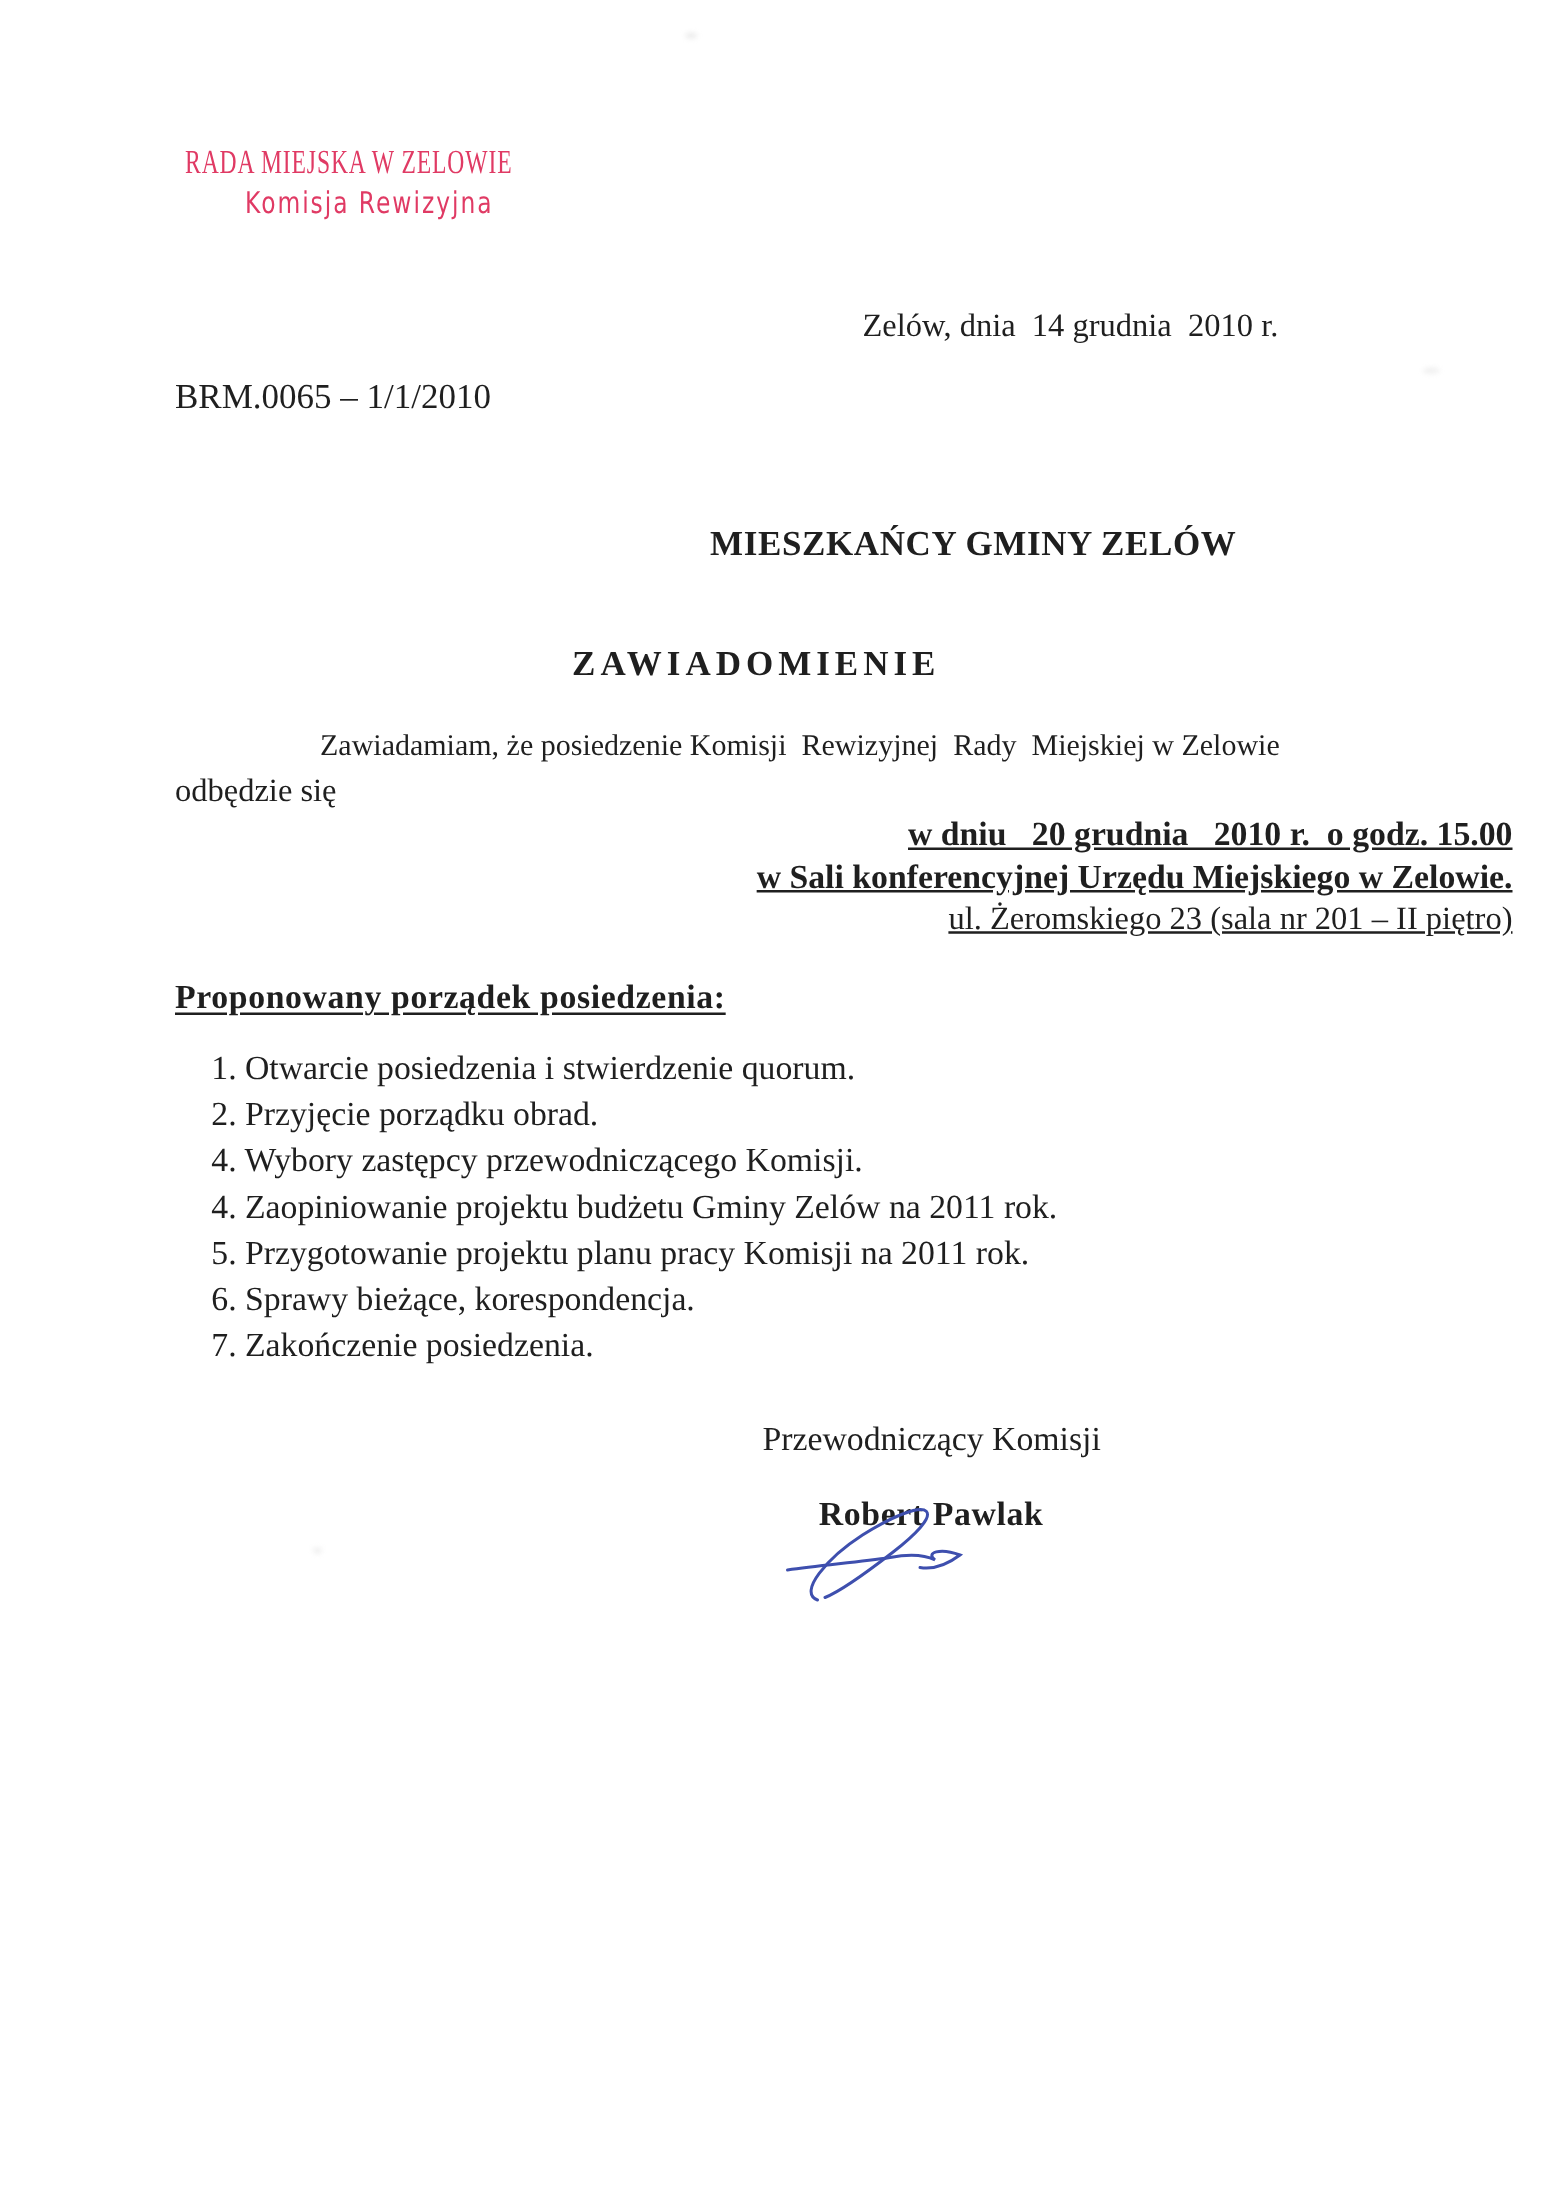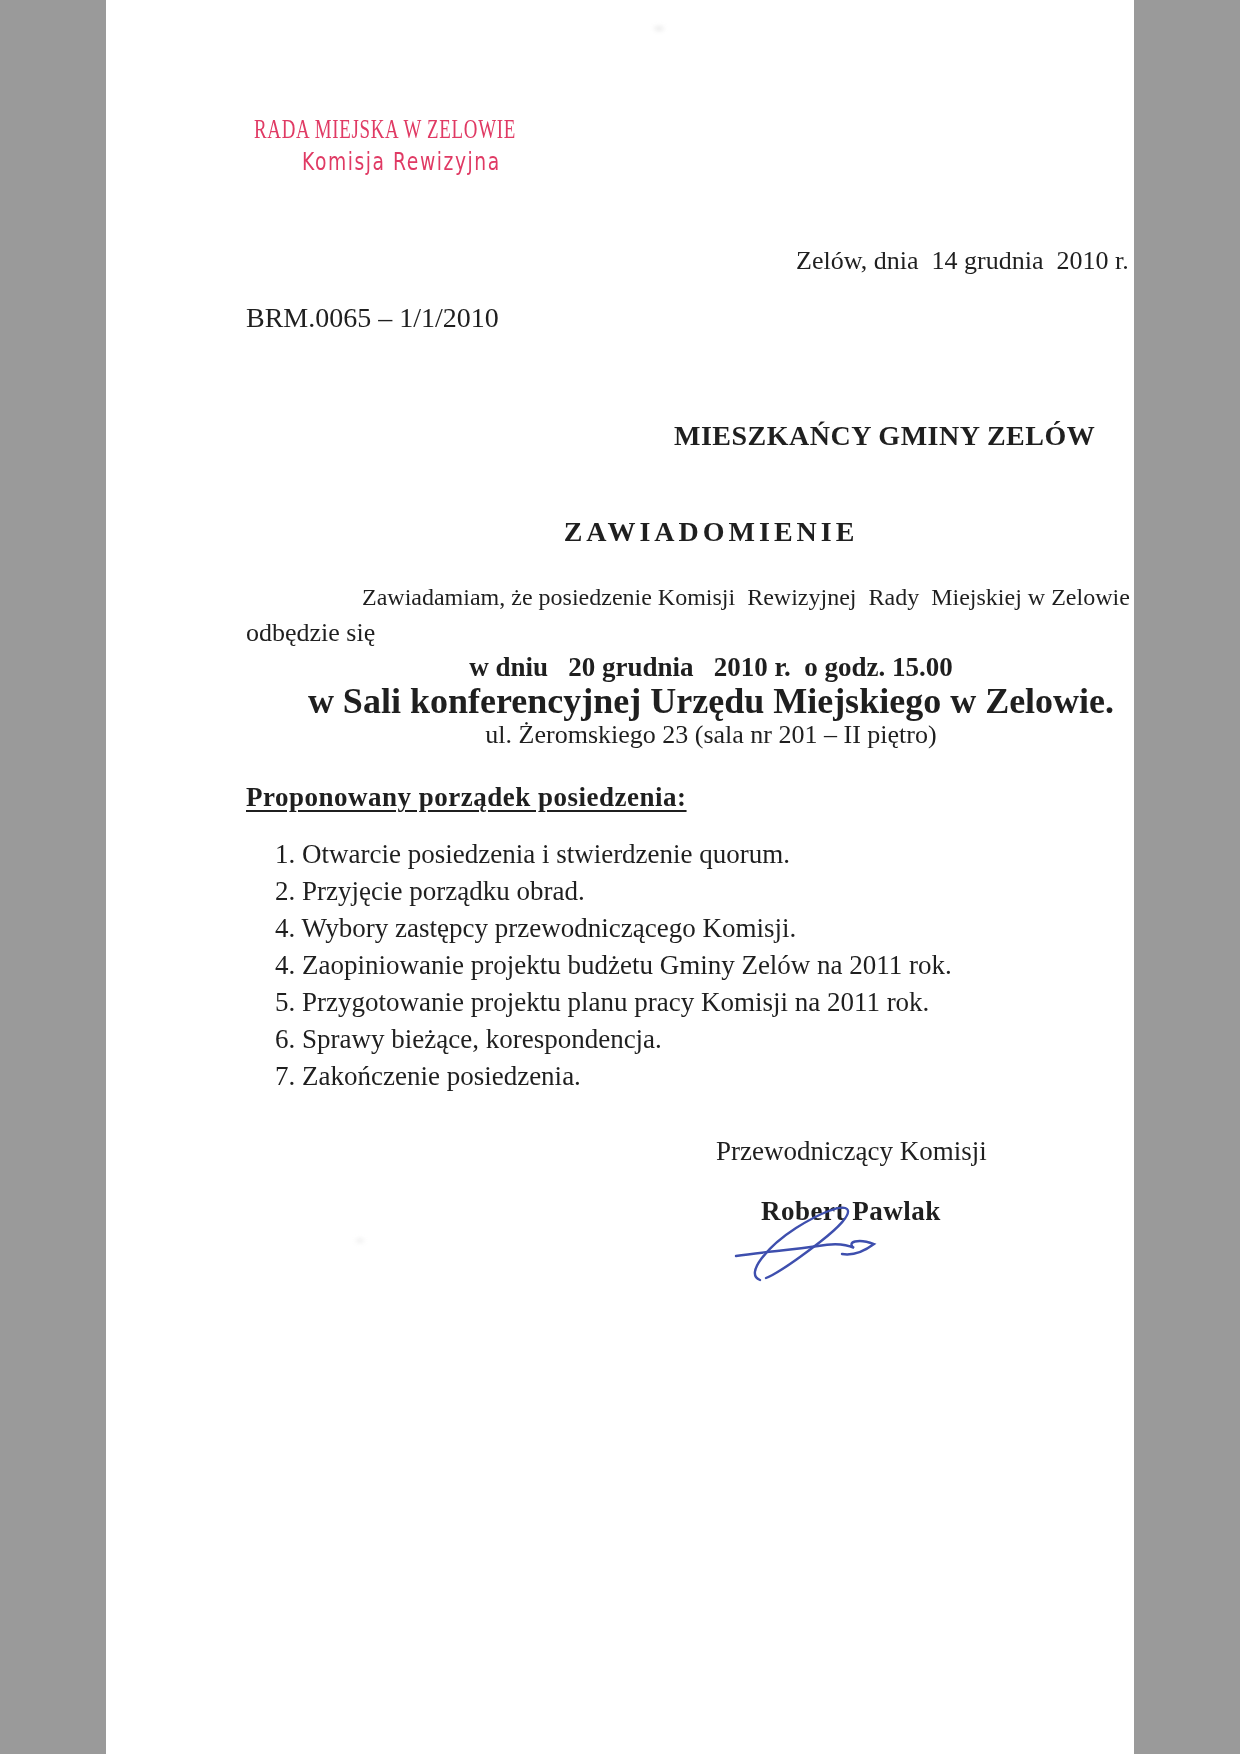--- a/index.html
+++ b/index.html
@@ -1,18 +1,18 @@
 <!DOCTYPE html>
 <html lang="pl"><head>
 <meta charset="utf-8">
 <style>
   html,body{margin:0;padding:0;background:#9a9a9a;}
   .page{
     position:relative;
-    width:1028px;height:1754px;
+    width:1240px;height:1754px;
     margin:0 auto;
     background:#ffffff;
     overflow:hidden;
     font-family:"Liberation Serif", serif;
     color:#1f1f1f;
   }
   .abs{position:absolute;white-space:pre-wrap;margin-top:20px;}
 
   
   .stamp{position:absolute;left:148px;top:114px;}
@@ -31,24 +31,24 @@
   .date-line{left:690px;top:226px;font-size:26px;}
   .reference{left:140px;top:282px;font-size:28px;}
 
   .recipient{left:568px;top:400px;font-size:28px;font-weight:bold;letter-spacing:0.5px;white-space:nowrap;}
 
   .title{left:0;top:496px;width:1210px;text-align:center;font-size:28px;font-weight:bold;letter-spacing:4px;}
 
   .intro-line1{left:256px;top:564px;font-size:24px;}
   .intro-line2{left:140px;top:598px;font-size:26px;}
 
-  .meeting{position:absolute;left:0;top:650px;width:1210px;text-align:center;}
+  .meeting{position:absolute;left:0;top:650px;width:1210px;text-align:right;text-decoration:underline;}
   .meeting div{white-space:pre-wrap;}
   .meeting-datetime{font-size:27px;font-weight:bold;line-height:34px;}
-  .meeting-place{font-size:36px;font-weight:bold;line-height:34px;}
+  .meeting-place{font-size:27px;font-weight:bold;line-height:34px;}
   .meeting-address{font-size:26px;line-height:34px;}
 
   .agenda-heading{
     left:140px;top:762px;font-size:27px;font-weight:bold;
     text-decoration:underline;text-underline-offset:4px;text-decoration-thickness:2px;
     letter-spacing:0.5px;
   }
   .agenda-list{position:absolute;left:140px;top:836px;font-size:27px;line-height:37px;}
   .agenda-item{white-space:pre-wrap;margin-left:29px;}
 

